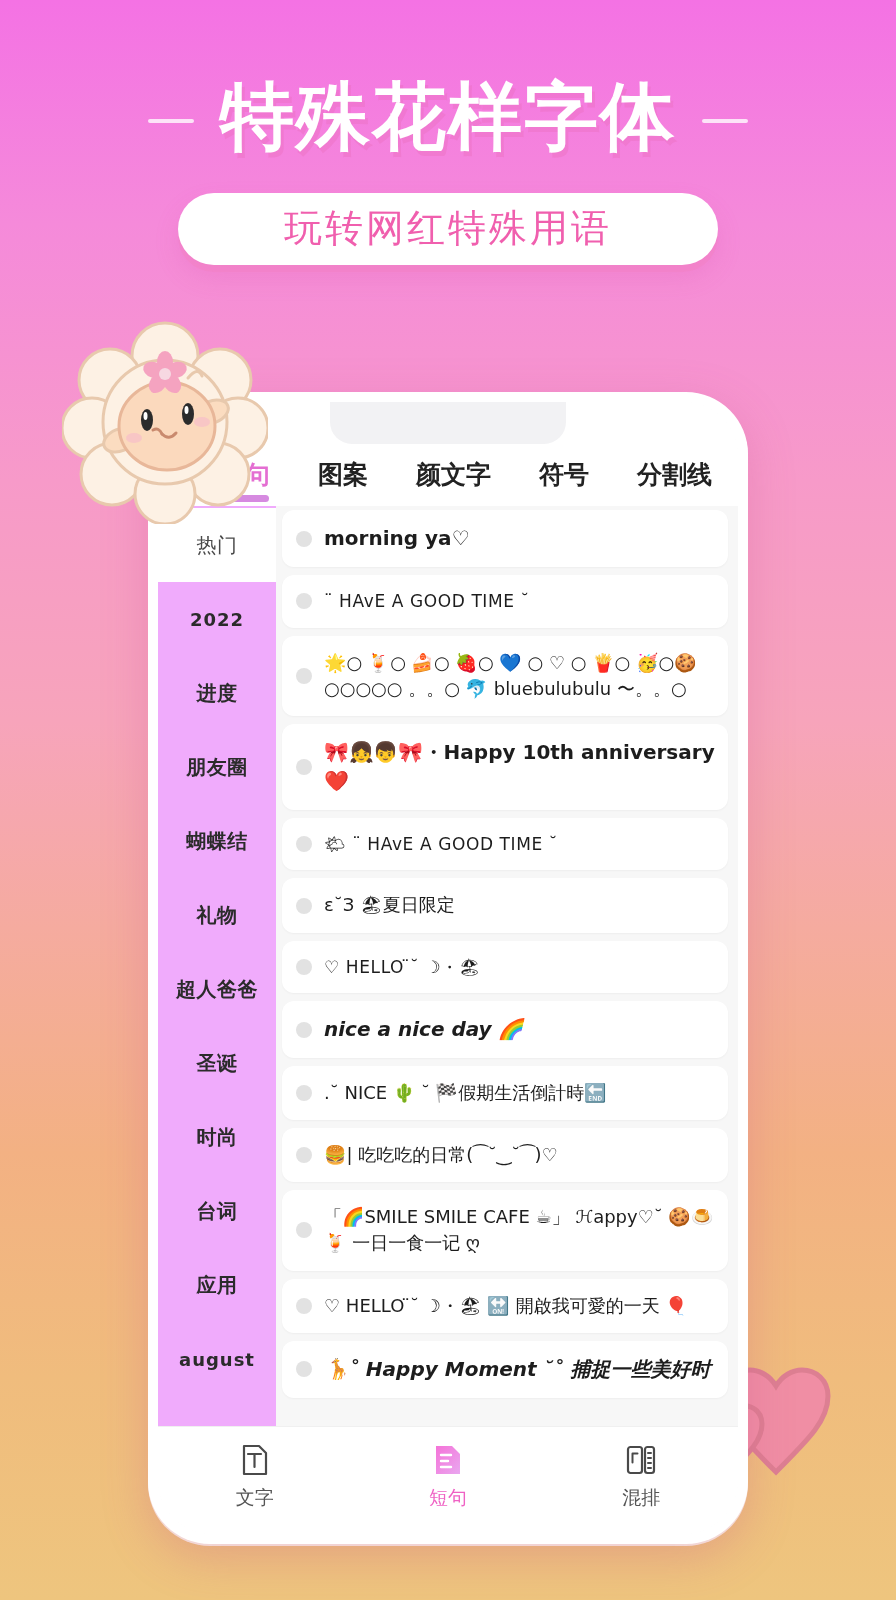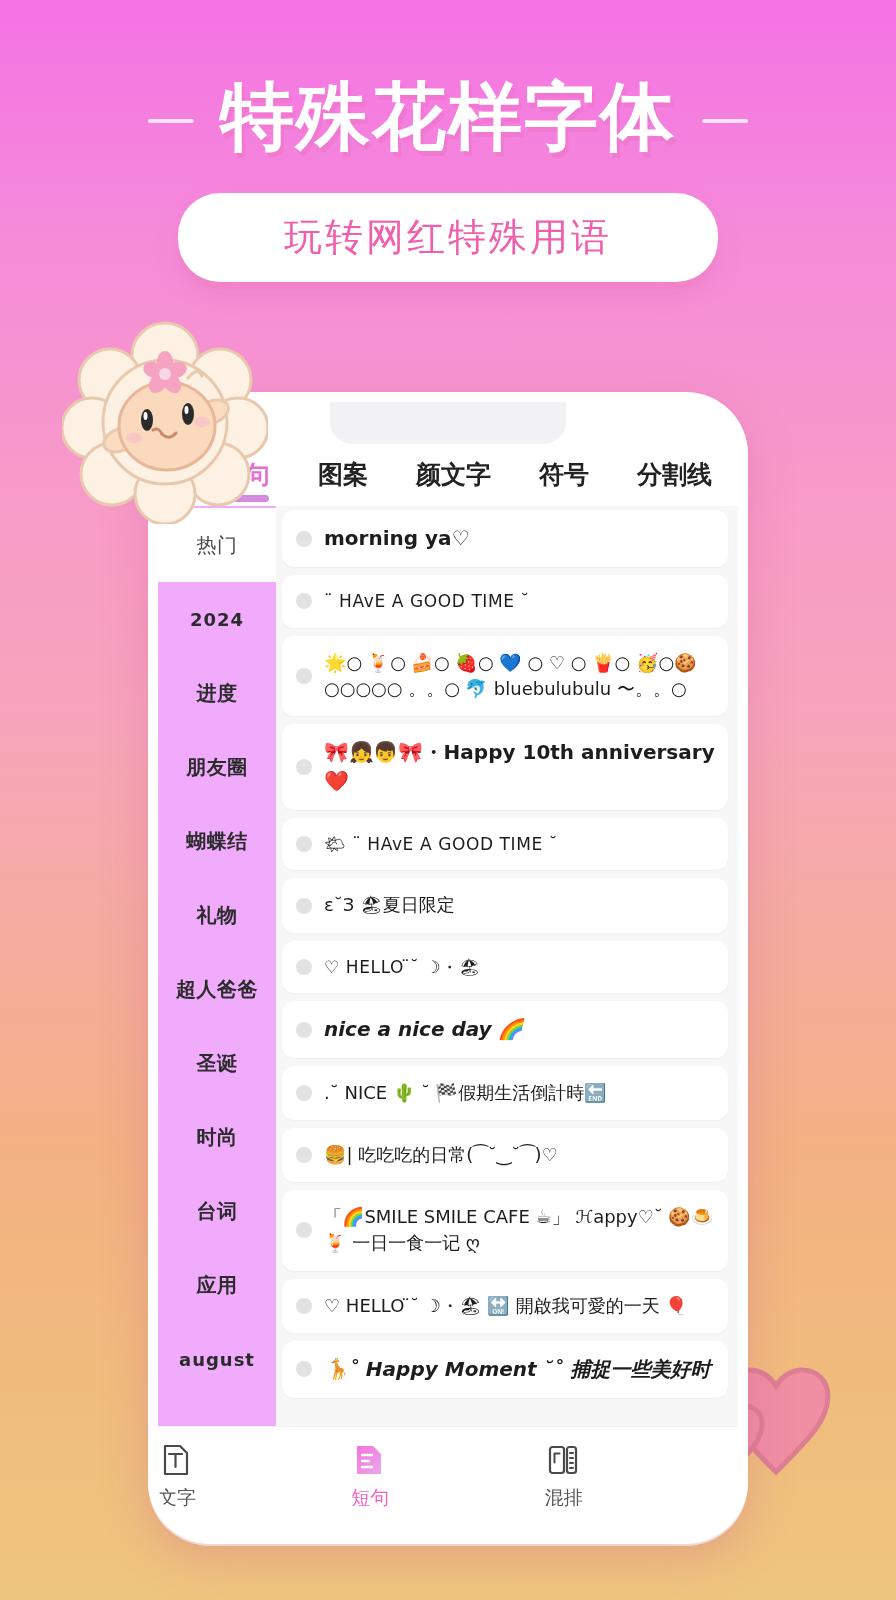--- a/index.html
+++ b/index.html
@@ -61,21 +61,21 @@
     font-weight: 700;
     color: #ffffff;
     letter-spacing: 2px;
     line-height: 1.04;
     text-shadow: 3px 5px 0 rgba(236,110,190,.40);
     white-space: nowrap;
   }
   .subtitle-pill {
     margin: 38px auto 0;
     width: 540px;
-    height: 89px;
+    height: 72px;
     background: #ffffff;
     border-radius: 42px;
     display: flex;
     align-items: center;
     justify-content: center;
     box-shadow: 0 7px 0 rgba(243,130,196,.55), 0 12px 24px rgba(214,80,165,.18);
   }
   .subtitle-text {
     font-size: 38px;
     color: #f05fae;
@@ -230,21 +230,21 @@
     background: #ffffff;
     border-top: 1px solid #f0f0f0;
     display: flex;
     align-items: center;
     padding-bottom: 8px;
   }
   .nav-item {
     flex: 1;
     display: flex;
     flex-direction: column;
-    align-items: flex-start;
+    align-items: center;
     gap: 7px;
   }
   .nav-icon { width: 36px; height: 36px; }
   .nav-label {
     font-size: 19px;
     color: #555555;
     font-family: "DejaVu Sans", "Liberation Sans", sans-serif;
   }
   .nav-item.active .nav-label { color: #ef62c4; }
 
@@ -287,21 +287,21 @@
         <span class="tab first active">短句</span>
         <span class="tab">图案</span>
         <span class="tab">颜文字</span>
         <span class="tab">符号</span>
         <span class="tab">分割线</span>
       </div>
 
     <div class="content">
       <div class="sidebar">
           <div class="side-item active">热门</div>
-          <div class="side-item latin">2024</div>
+          <div class="side-item latin">2022</div>
           <div class="side-item">进度</div>
           <div class="side-item">朋友圈</div>
           <div class="side-item">蝴蝶结</div>
           <div class="side-item">礼物</div>
           <div class="side-item">超人爸爸</div>
           <div class="side-item">圣诞</div>
           <div class="side-item">时尚</div>
           <div class="side-item">台词</div>
           <div class="side-item">应用</div>
           <div class="side-item latin">august</div>

